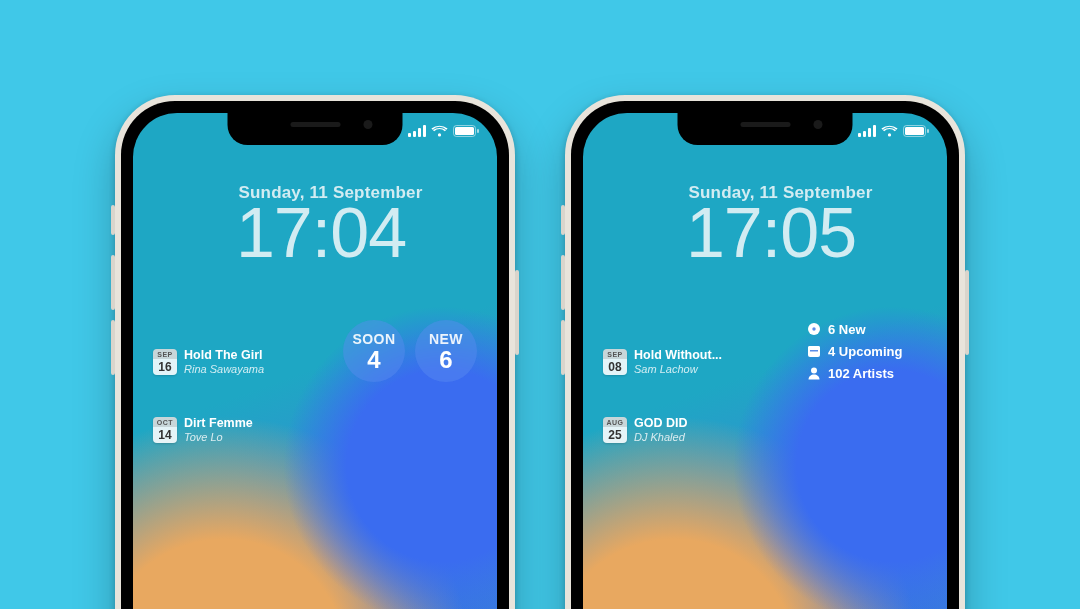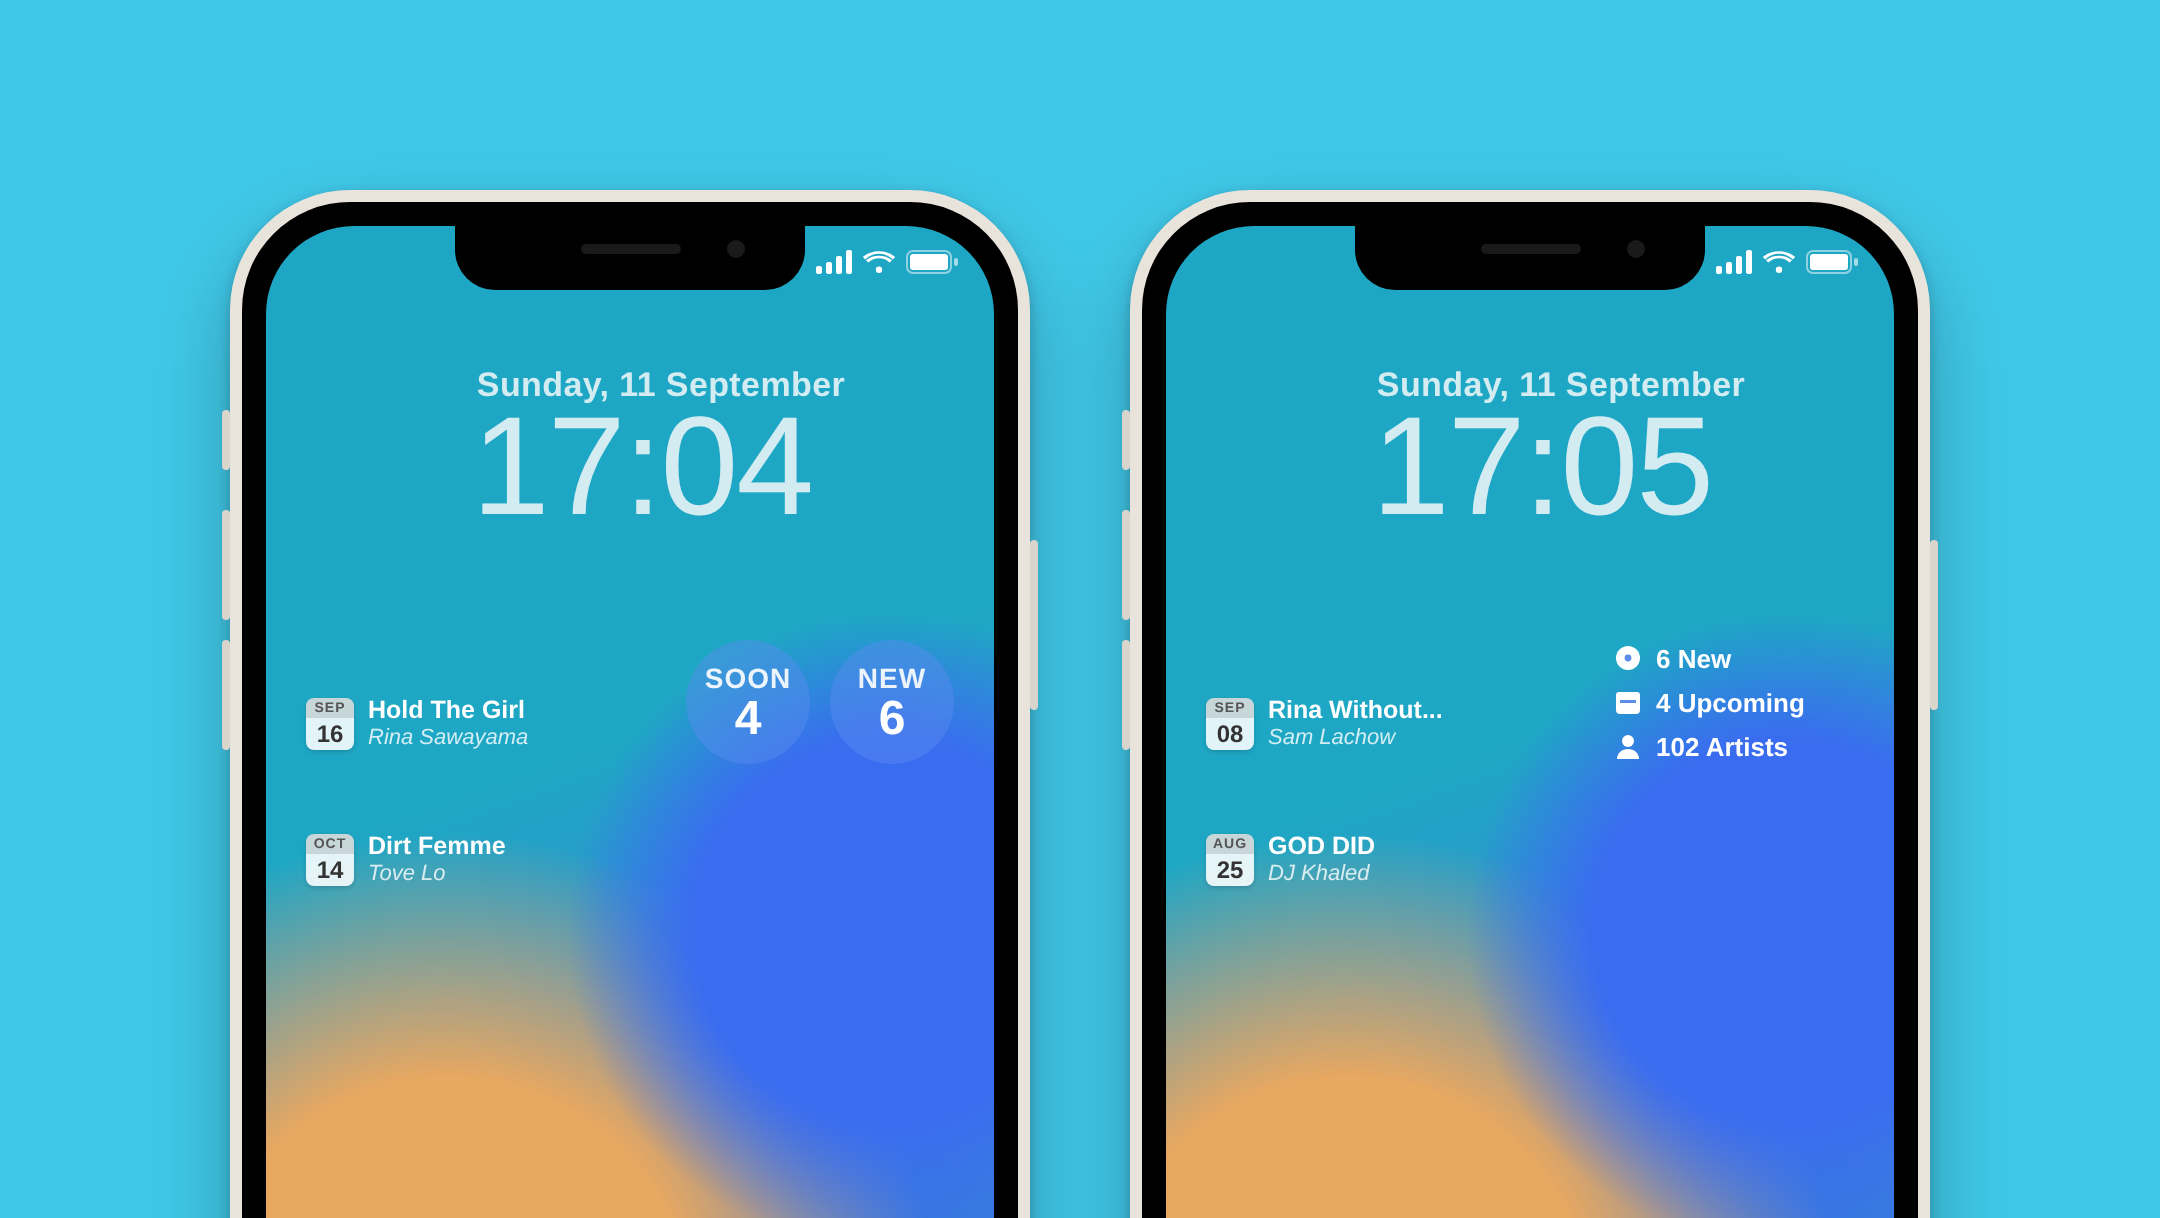--- a/index.html
+++ b/index.html
@@ -354,21 +354,21 @@
         </div>
 
         <div class="widgets">
           <div class="w-list">
             <div class="w-item">
               <div class="w-cal">
                 <div class="m">SEP</div>
                 <div class="d">08</div>
               </div>
               <div class="w-txt">
-                <div class="w-title">Rina Without...</div>
+                <div class="w-title">Hold Without...</div>
                 <div class="w-sub">Sam Lachow</div>
               </div>
             </div>
             <div class="w-item">
               <div class="w-cal">
                 <div class="m">AUG</div>
                 <div class="d">25</div>
               </div>
               <div class="w-txt">
                 <div class="w-title">GOD DID</div>

